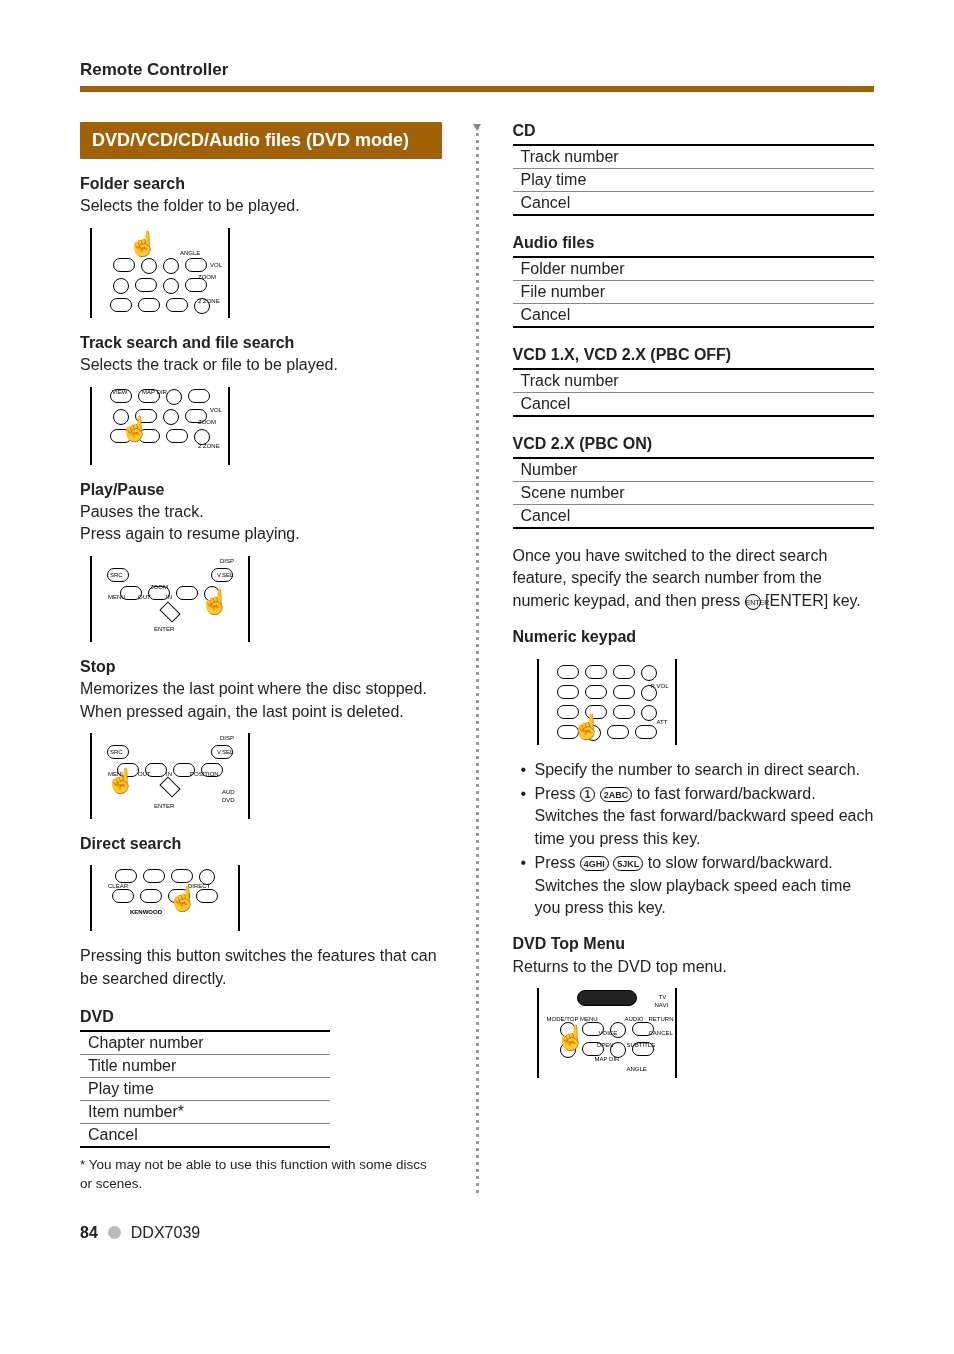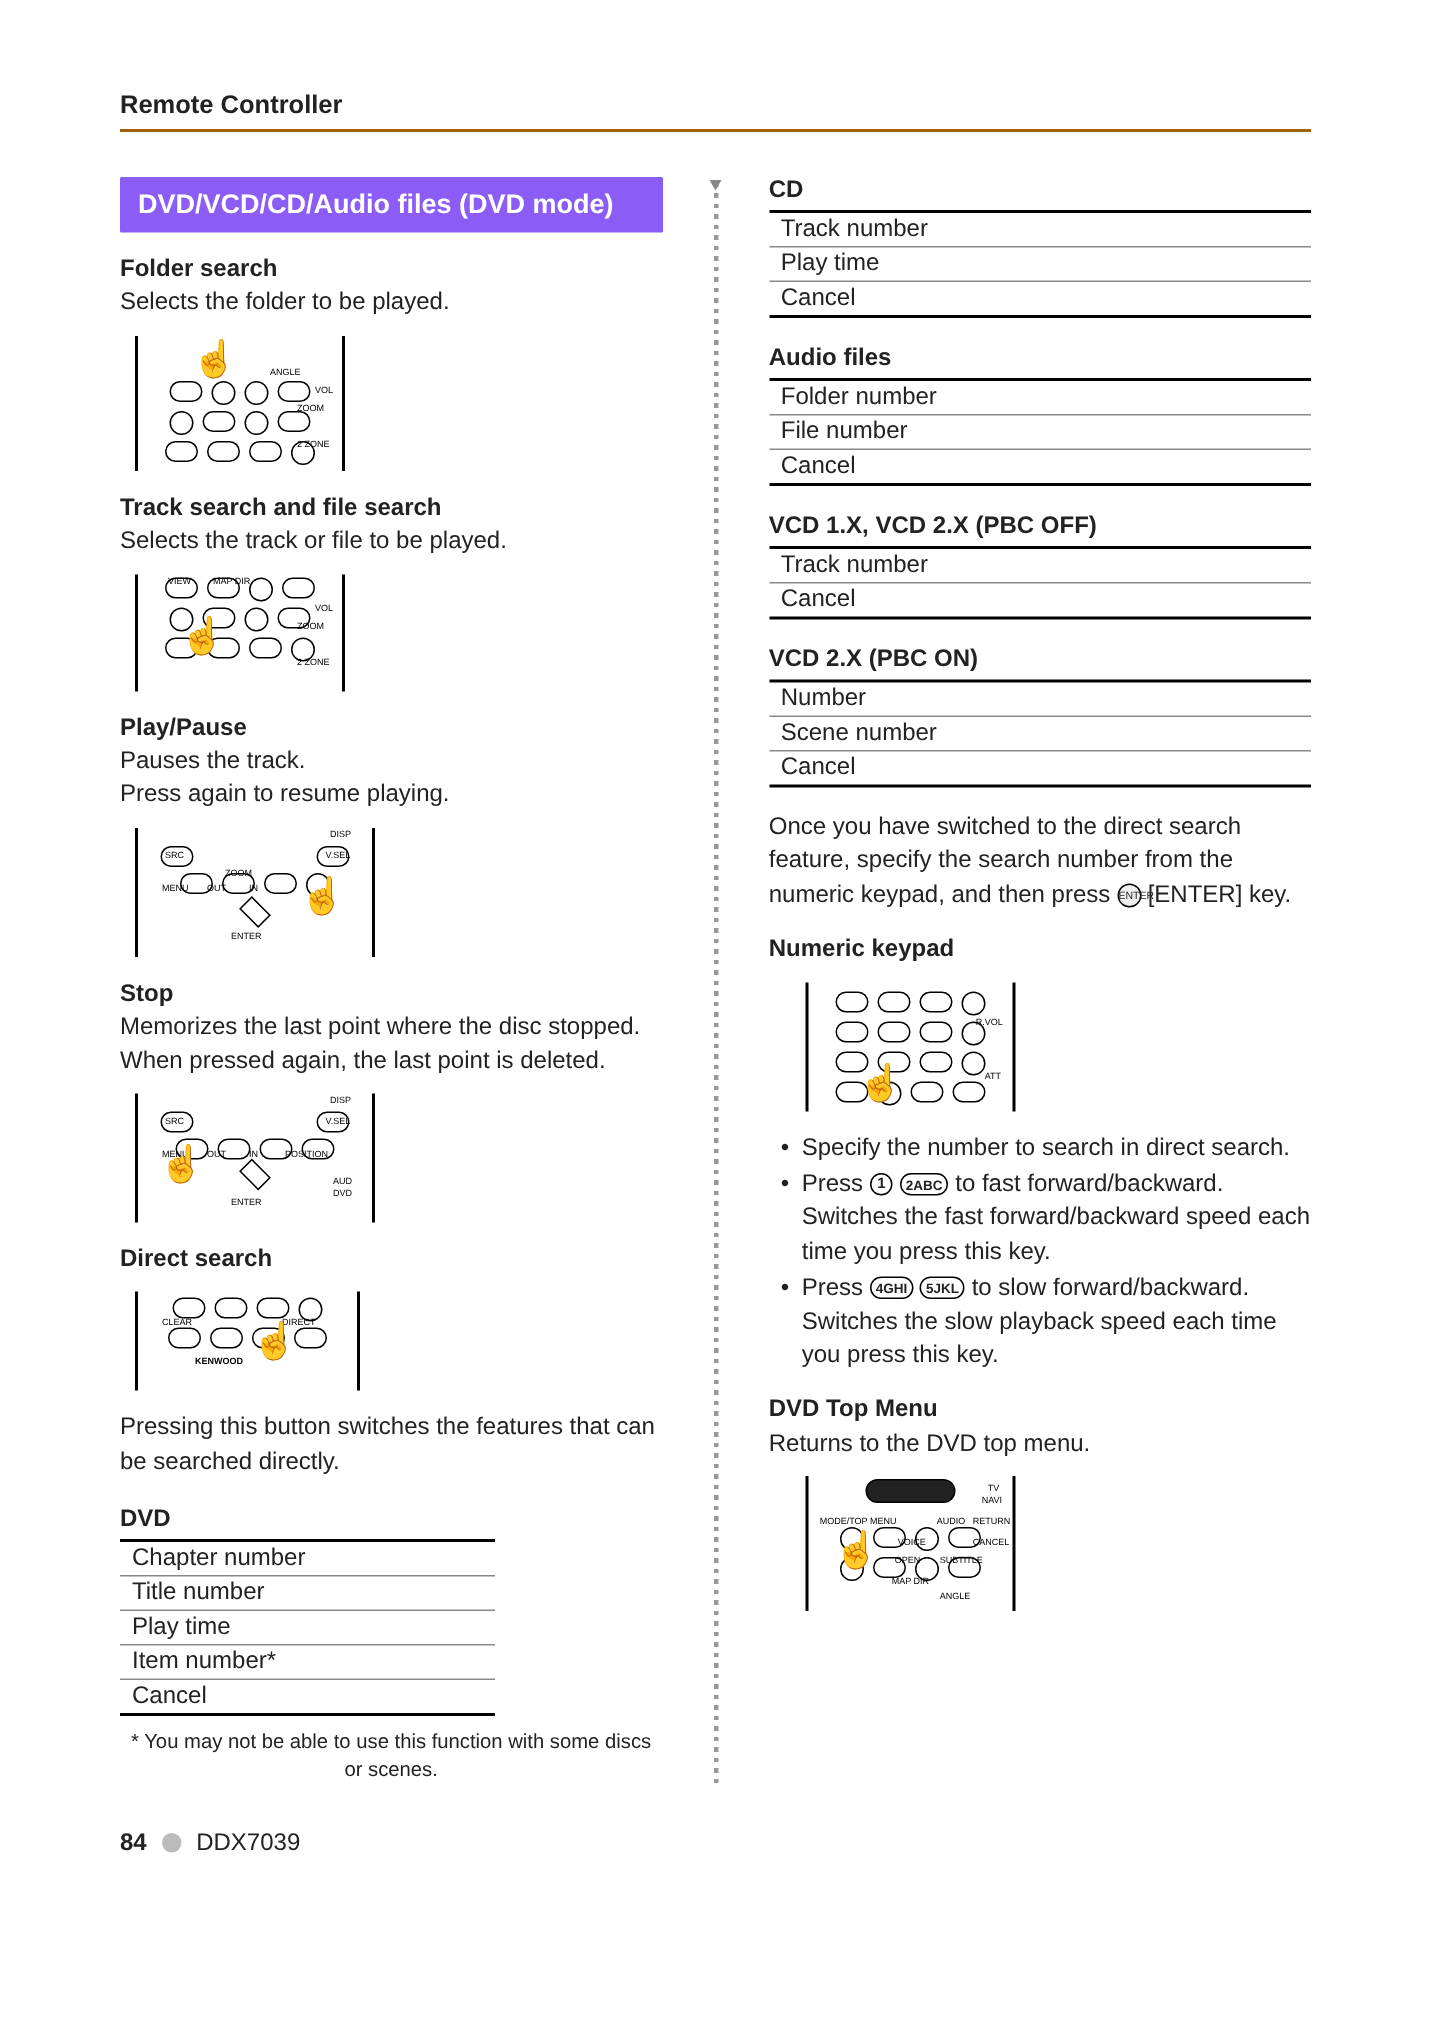--- a/index.html
+++ b/index.html
@@ -7,21 +7,21 @@
     font-family: "Myriad Pro", "Segoe UI", Arial, sans-serif;
     background: #fff;
     width: 954px;
     margin: 0 auto;
     padding: 60px 80px 40px 80px;
     position: relative;
     font-size: 16px;
     color: #222;
   }
   .header-bar {
-    border-bottom: 2px solid #a16207;
+    border-bottom: 6px solid #a16207;
     padding-bottom: 6px;
     margin-bottom: 30px;
   }
   .header-bar .title { font-weight: 700; font-size: 17px; }
   .cols { display: flex; gap: 34px; }
   .col { flex: 1; min-width: 0; }
   .divider {
     width: 3px;
     background: repeating-linear-gradient(to bottom, #999 0 3px, transparent 3px 7px);
     margin-top: 4px;
@@ -29,21 +29,21 @@
   }
   .divider::before{
     content:"";
     position:absolute;
     top:-2px; left:-3px;
     border-left:4px solid transparent;
     border-right:4px solid transparent;
     border-top:7px solid #888;
   }
   .section-heading {
-    background: #8b5cf6;
+    background: #a16207;
     color: #fff;
     font-weight: 700;
     font-size: 18px;
     padding: 8px 12px;
     margin-bottom: 14px;
     border-radius: 1px;
   }
   .sub { font-weight: 700; margin-top: 14px; }
   p { line-height: 1.4; }
   .remote-box {
@@ -70,21 +70,21 @@
     border-top: 2px solid #000;
     border-bottom: 2px solid #000;
   }
   .tbl .trow {
     border-bottom: 1px solid #888;
     padding: 2px 4px 2px 8px;
     font-size: 16px;
   }
   .tbl .trow:last-child { border-bottom: none; }
   .left-dvd-table { width:250px; }
-  .footnote { font-size:13.5px; margin-top:8px;text-align:center; }
+  .footnote { font-size:13.5px; margin-top:8px; }
   ul.bullets { list-style: none; padding-left: 8px; margin-top:6px;}
   ul.bullets li { position:relative; padding-left:14px; line-height:1.4; margin-bottom:2px;}
   ul.bullets li::before{
     content:"•"; position:absolute; left:0; top:0;
   }
   .keycap{
     display:inline-block;
     border:1.5px solid #000;
     border-radius:8px;
     padding:0 4px;

